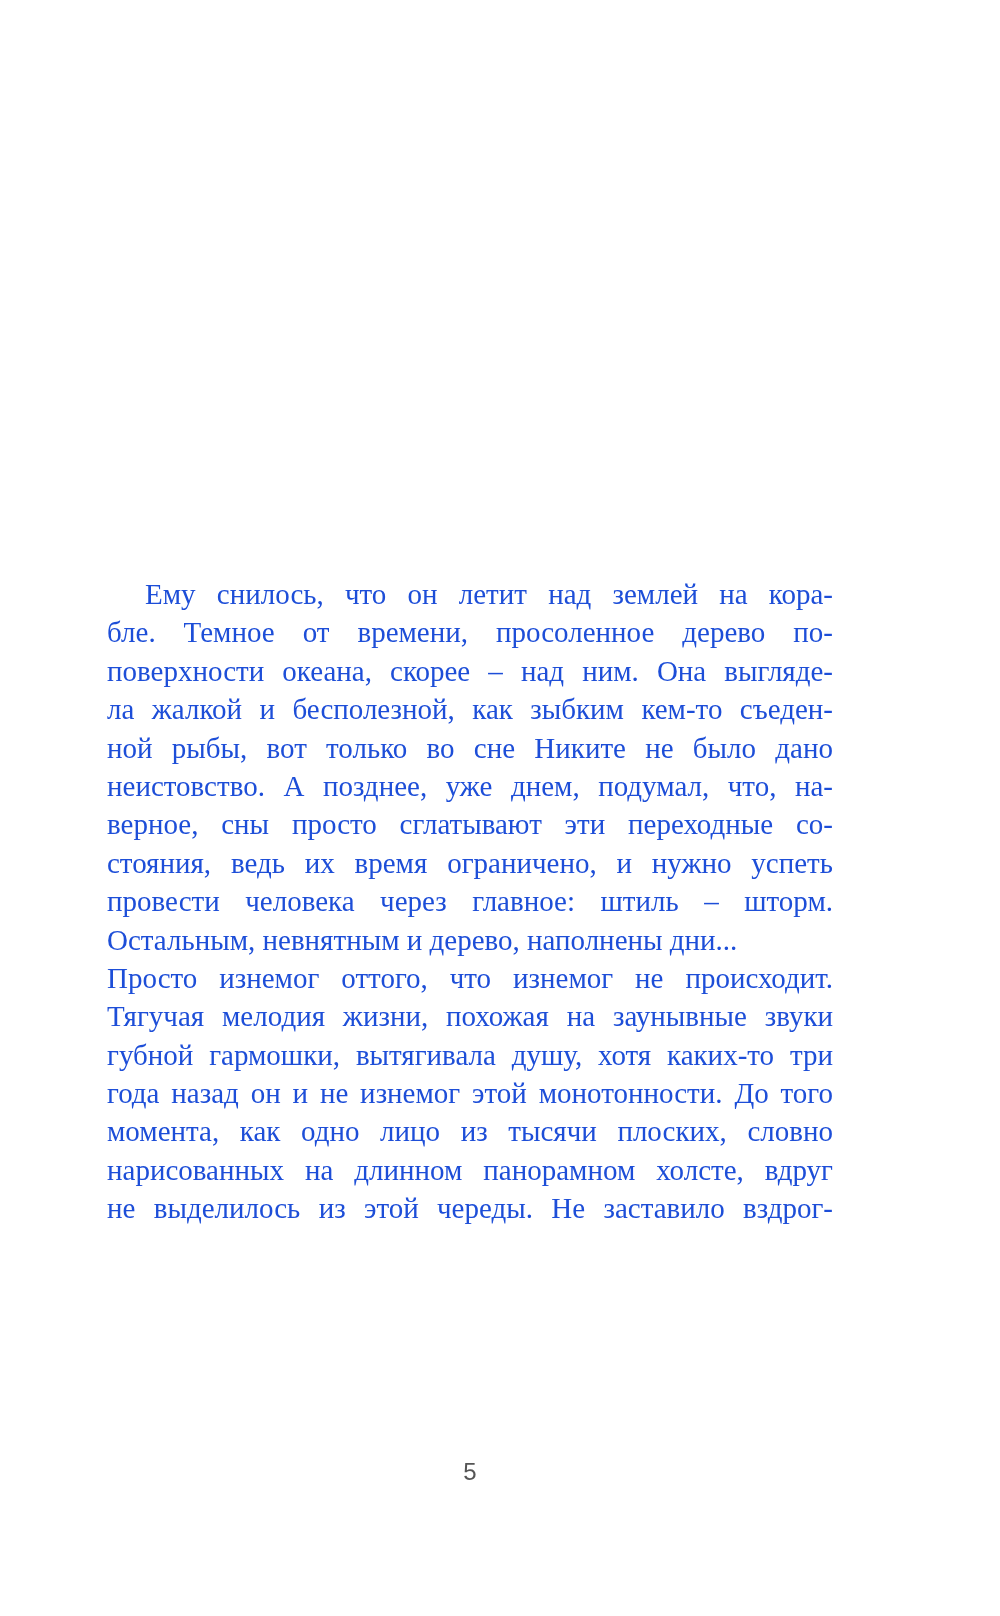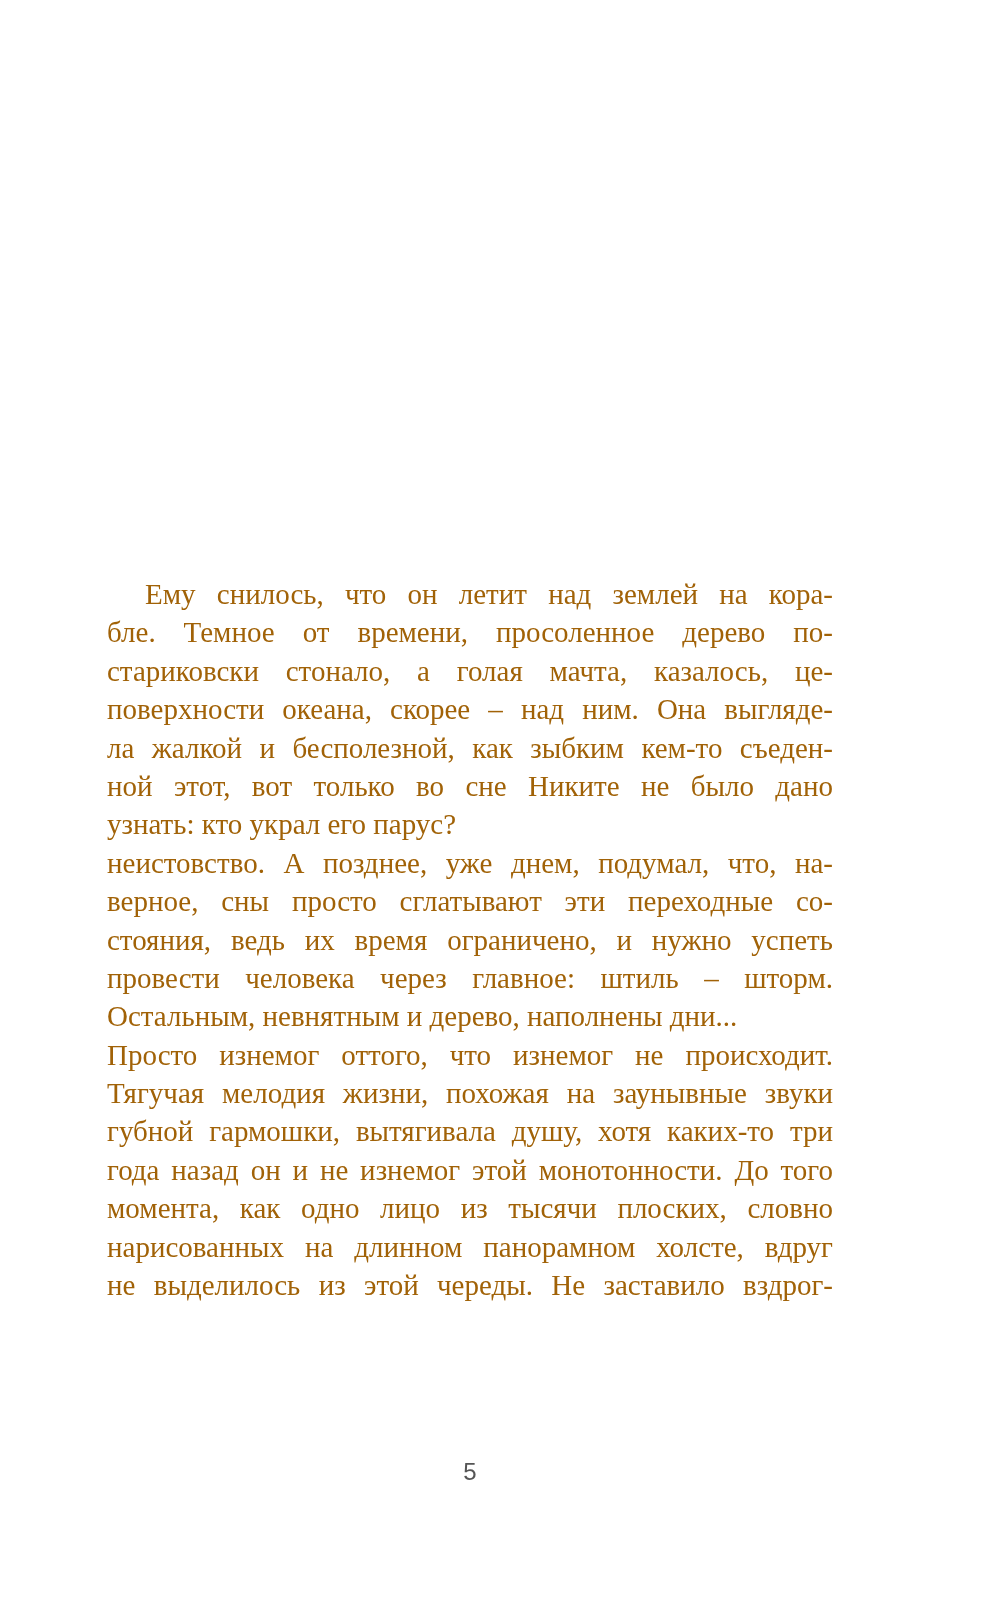--- a/index.html
+++ b/index.html
@@ -21,21 +21,21 @@
       background: #ffffff;
     }
     .text-block {
       position: absolute;
       left: 107px;
       top: 575px;
       width: 726px;
       font-family: "Liberation Serif", "DejaVu Serif", serif;
       font-size: 29px;
       line-height: 38.4px;
-      color: #a16207;
+      color: #1d4ed8;
     }
     .line {
       display: block;
       white-space: nowrap;
       text-align: justify;
       text-align-last: justify;
       height: 38.4px;
       overflow: visible;
     }
     .line.indent {
@@ -57,25 +57,23 @@
   </style>
 </head>
 <body>
 
 <div class="page">
   <div class="text-block">
 
     <div>
       <span class="line indent">Ему снилось, что он летит над землей на кора-</span>
       <span class="line">бле. Темное от времени, просоленное дерево по-</span>
-      <span class="line">стариковски стонало, а голая мачта, казалось, це-</span>
       <span class="line">поверхности океана, скорее – над ним. Она выгляде-</span>
       <span class="line">ла жалкой и бесполезной, как зыбким кем-то съеден-</span>
-      <span class="line">ной этот, вот только во сне Никите не было дано</span>
-      <span class="line last">узнать: кто украл его парус?</span>
+      <span class="line">ной рыбы, вот только во сне Никите не было дано</span>
     </div>
 
     <div>
       <span class="line">неистовство. А позднее, уже днем, подумал, что, на-</span>
       <span class="line">верное, сны просто сглатывают эти переходные со-</span>
       <span class="line">стояния, ведь их время ограничено, и нужно успеть</span>
       <span class="line">провести человека через главное: штиль – шторм.</span>
       <span class="line last">Остальным, невнятным и дерево, наполнены дни...</span>
     </div>
 

